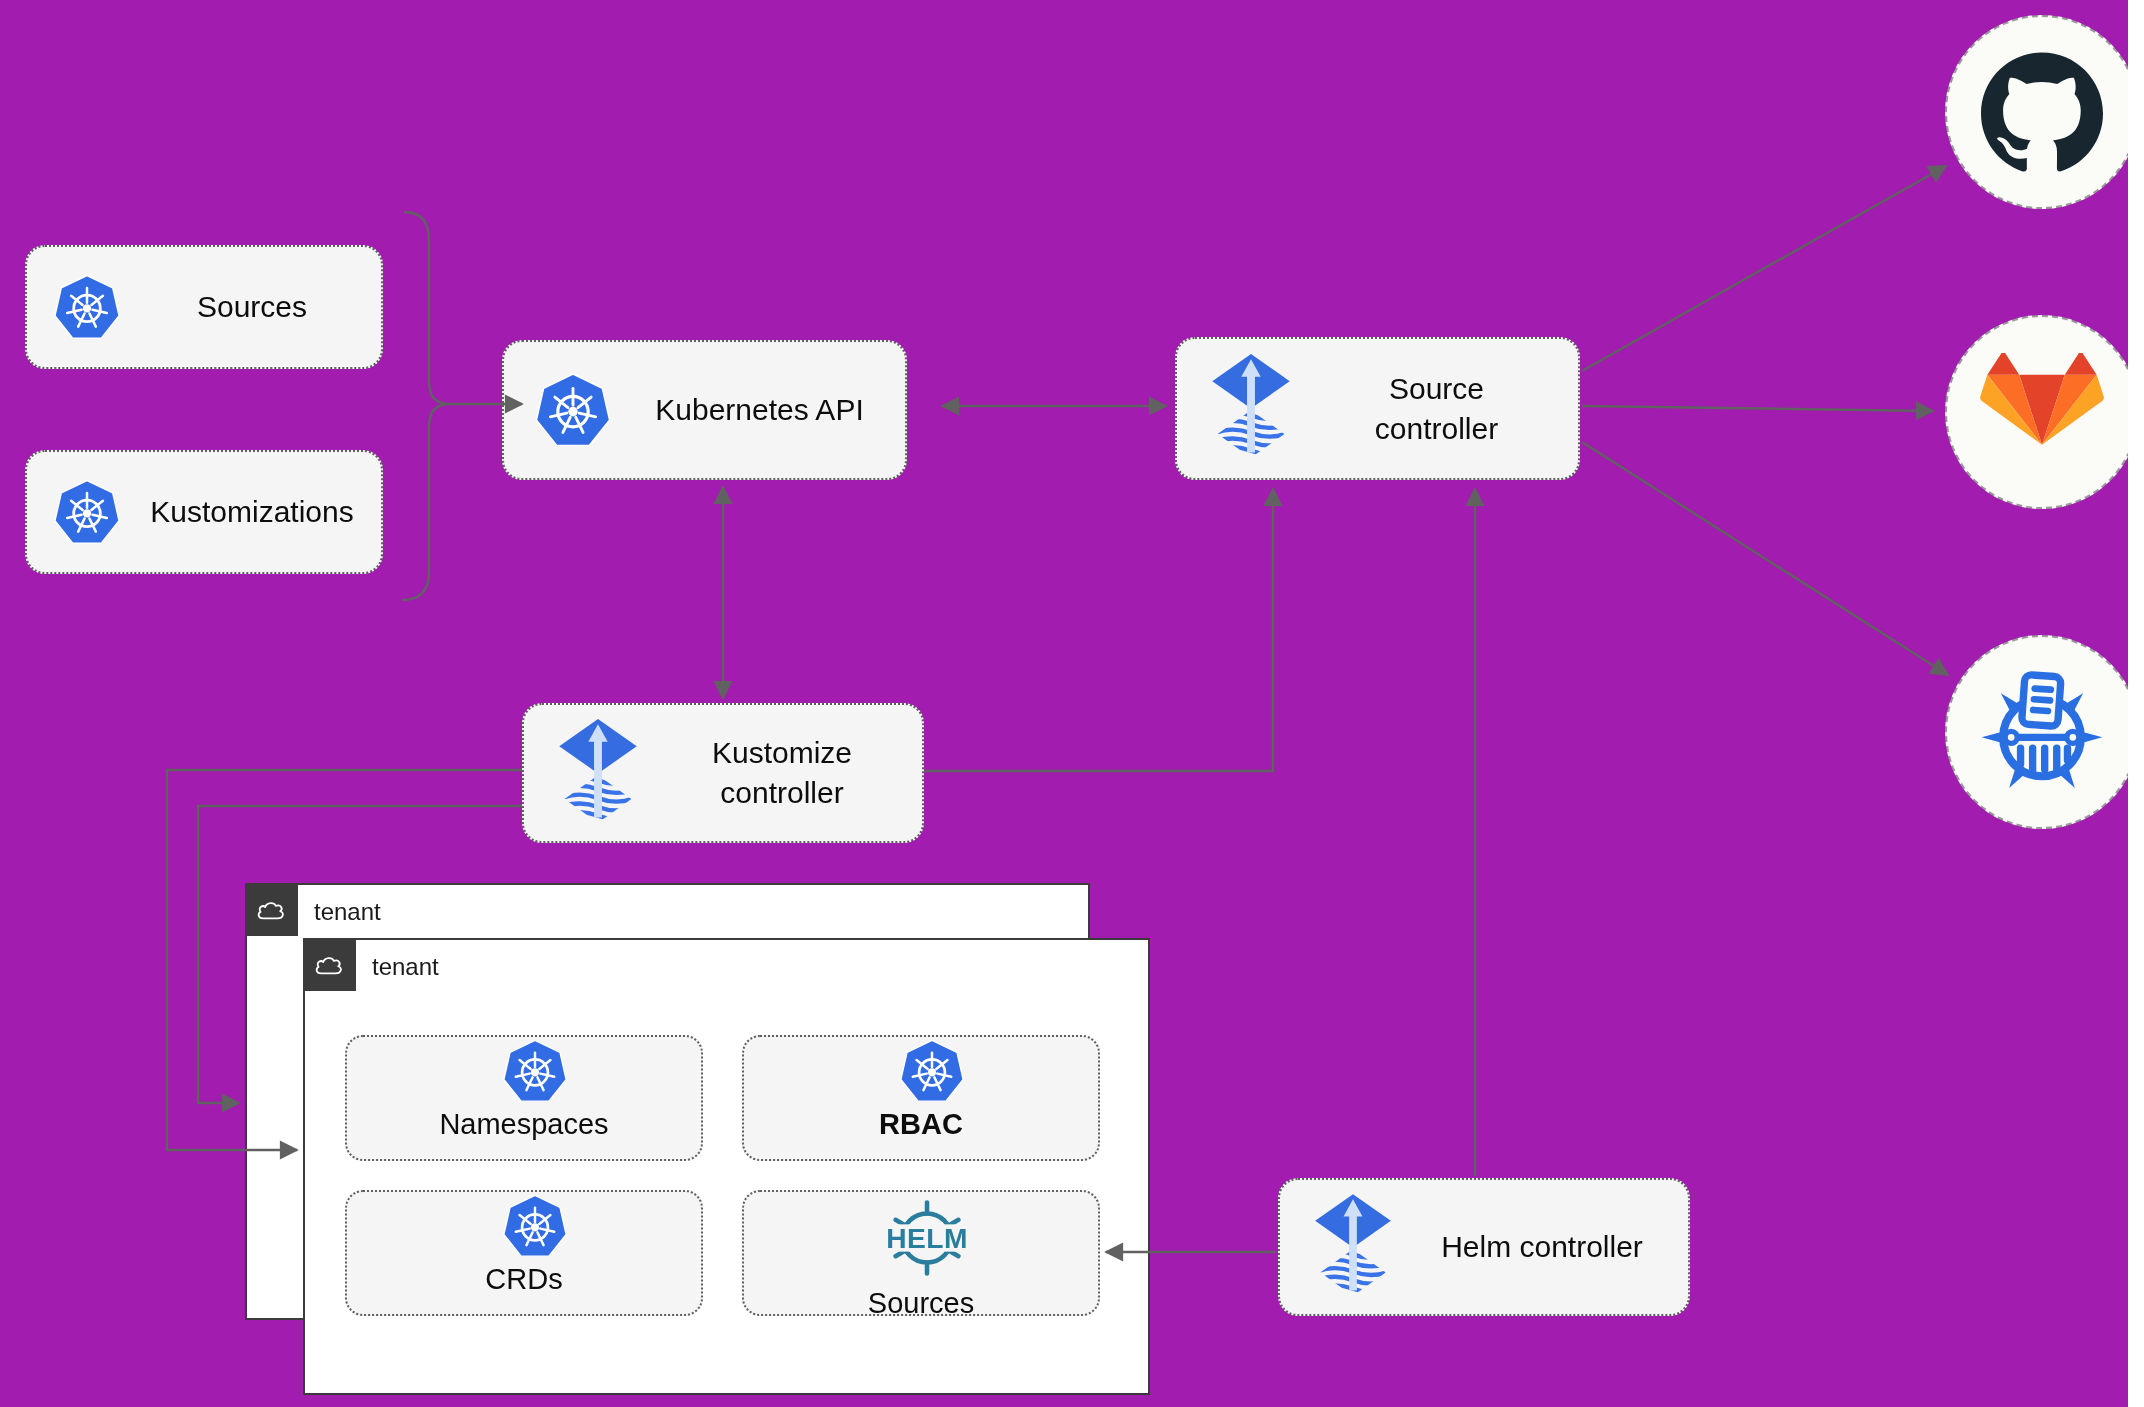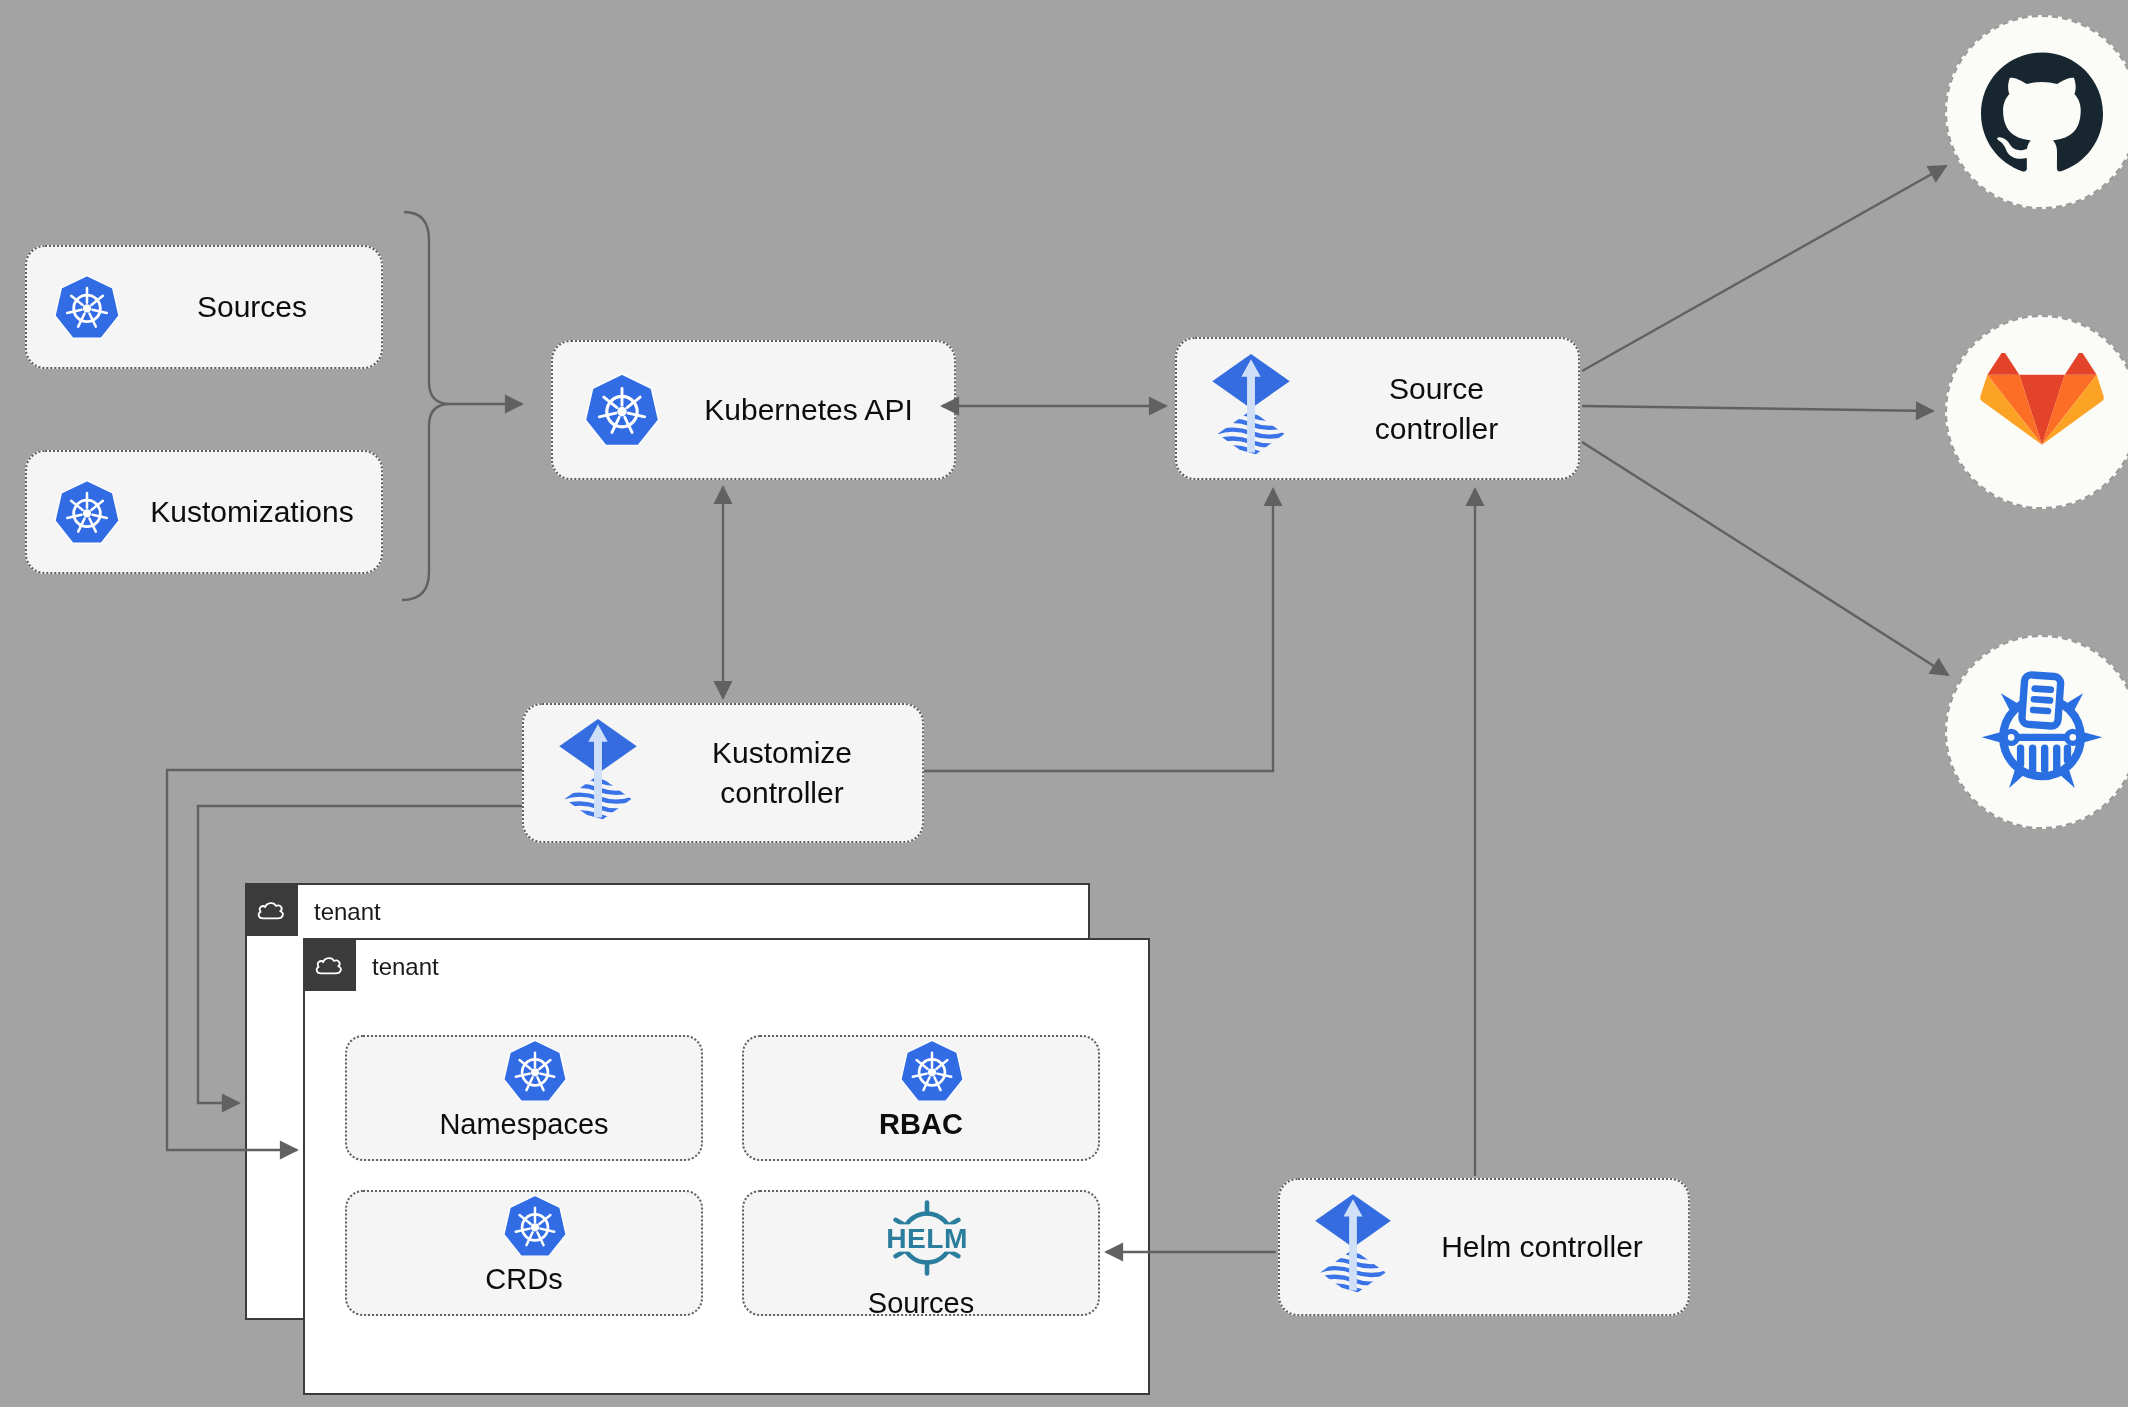--- a/index.html
+++ b/index.html
@@ -1,18 +1,18 @@
 <!DOCTYPE html>
 <html><head>
 <meta charset="utf-8">
 <style>
   html,body { margin:0; padding:0; background:#ffffff; }
   .canvas {
     position:relative; width:2128px; height:1407px;
-    font-family:"Liberation Sans", sans-serif; background:#a3a3a3; overflow:hidden;
+    font-family:"Liberation Sans", sans-serif; background:#a21caf; overflow:hidden;
   }
   
   .node {
     position:absolute; background:#f5f5f5;
     border:2px dotted #5f5f5f; border-radius:20px;
     display:flex; align-items:center; box-sizing:border-box; z-index:3;
   }
   .node .label {
     flex:1; text-align:center; font-size:30px; color:#0d0d0d; line-height:1.32;
   }
@@ -119,21 +119,21 @@
     <div class="label">Sources</div>
   </div>
 
   <div class="node" style="left:25px; top:450px; width:358px; height:124px;">
     <svg class="ic" style="width:72px;height:70px;margin-left:24px;" viewBox="0 0 100 100">
         <use href="#sym-k8s"></use>
       </svg>
     <div class="label">Kustomizations</div>
   </div>
 
-  <div class="node" style="left:551px; top:340px; width:405px; height:140px;">
+  <div class="node" style="left:502px; top:340px; width:405px; height:140px;">
     <svg class="ic" style="width:82px;height:80px;margin-left:28px;" viewBox="0 0 100 100">
         <use href="#sym-k8s"></use>
       </svg>
     <div class="label">Kubernetes API</div>
   </div>
 
   <div class="node controller" style="left:1175px; top:337px; width:405px; height:143px;">
     <svg class="ic" style="width:88px;height:113px;margin-left:30px;" viewBox="0 0 100 128">
         <use href="#sym-flux"></use>
       </svg>

